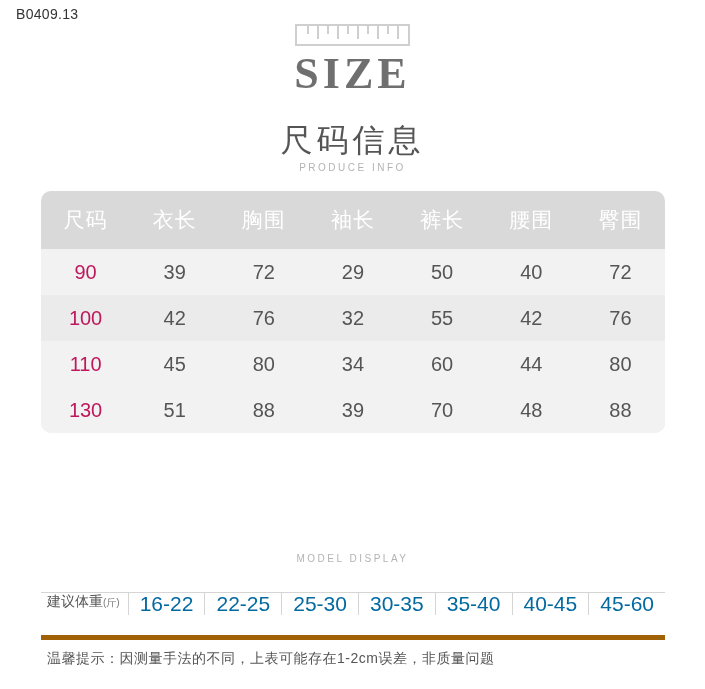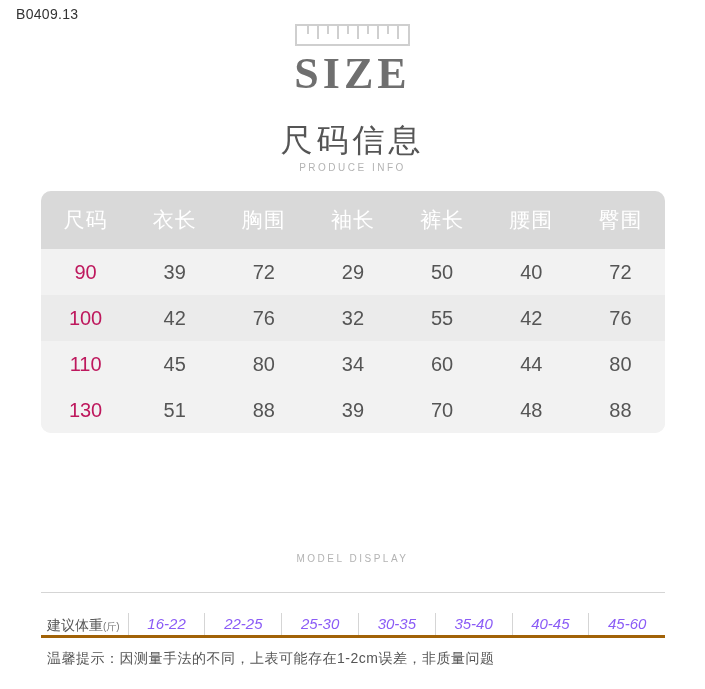--- a/index.html
+++ b/index.html
@@ -119,44 +119,43 @@
     color: #b3b3b3;
   }
 
   
   .weight-row {
     position: absolute;
     top: 592px;
     left: 41px;
     width: 624px;
     border-top: 1px solid #d5d5d5;
-    border-bottom: 3px solid #a16207;
+    border-bottom: 5px solid #a16207;
     height: 42px;
     display: flex;
-    align-items: flex-end;
+    align-items: flex-start;
   }
   .weight-label {
     font-size: 14px;
     color: #555555;
     padding: 0 8px 0 6px;
     white-space: nowrap;
   }
   .weight-label .unit {
     font-size: 10px;
     color: #777777;
   }
   .weight-cell {
     flex: 1;
     text-align: center;
-    font-size: 15px;
-    color: #8b5cf6;
+    font-size: 21px;
+    color: #0369a1;
     border-left: 1px solid #d5d5d5;
     height: 22px;
     line-height: 22px;
-    font-style: italic;
   }
 
   
   .note {
     position: absolute;
     top: 650px;
     left: 47px;
     width: 620px;
     font-size: 14px;
     color: #555555;

